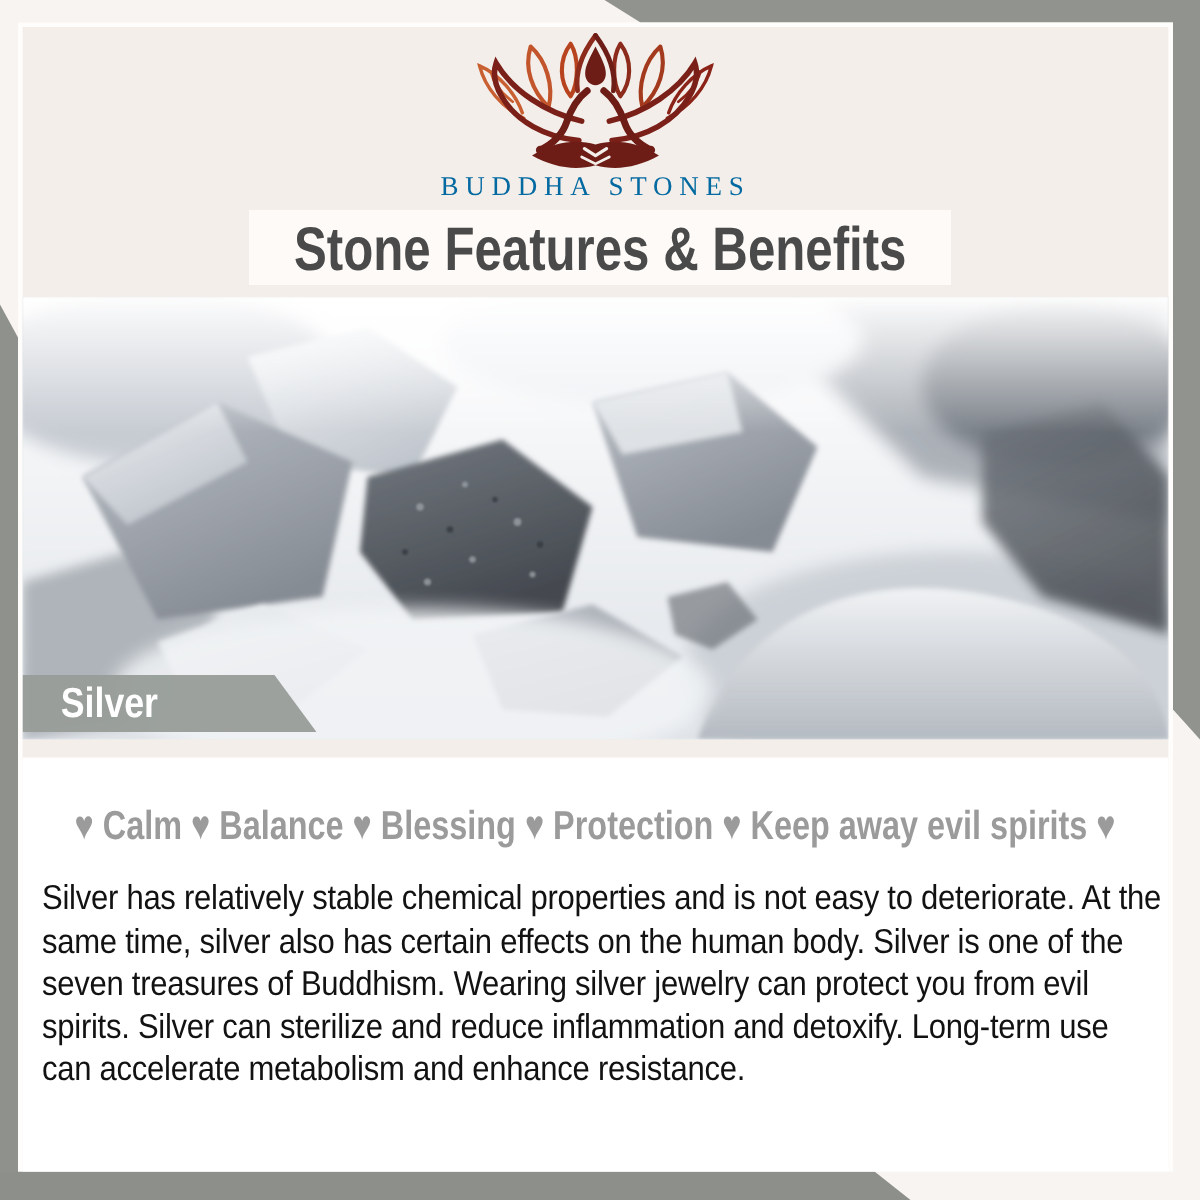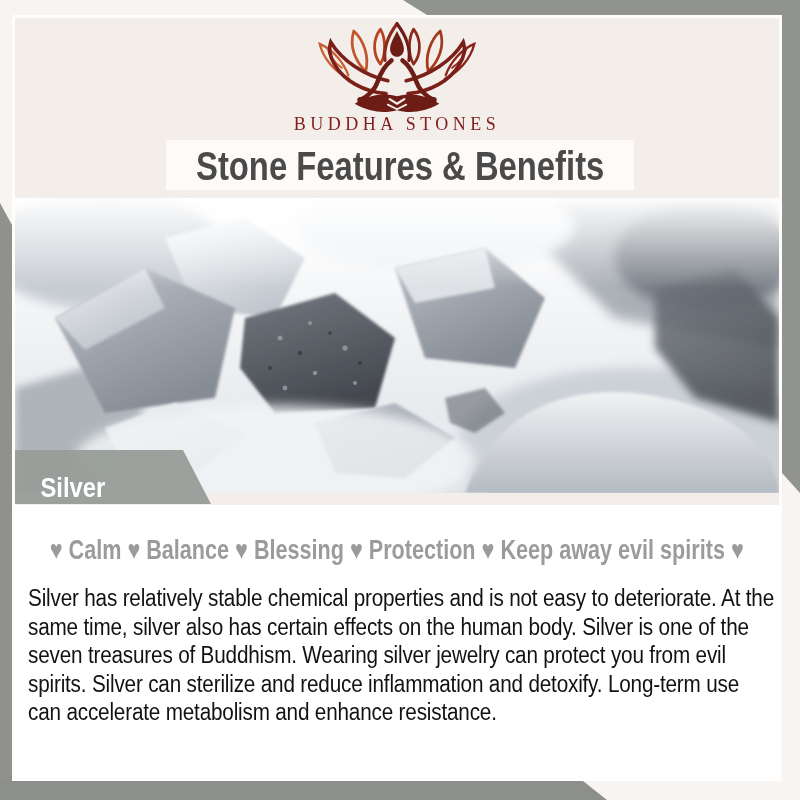--- a/index.html
+++ b/index.html
@@ -15,40 +15,40 @@
   .ribbons{position:absolute; left:0; top:0; width:800px; height:800px; pointer-events:none;}
   .frame{
     position:absolute; left:12px; top:15px; width:770px; height:766px;
     border:3px solid #fffdfc; box-sizing:border-box;
   }
   .logo-block{position:absolute; left:15px; top:20px; width:764px; height:120px; text-align:center;}
   .lotus{display:block; margin:0 auto;}
   .brand-name{
     margin-top:2px;
     font-family:"Liberation Serif", serif;
-    font-size:18px; letter-spacing:4.5px; color:#7f1d1d; font-weight:500;
+    font-size:18px; letter-spacing:4.5px; color:#0369a1; font-weight:500;
   }
   .header-box{
     position:absolute; left:166px; top:140px; width:468px; height:50px;
     background:#fdfaf8; display:flex; align-items:flex-end; justify-content:center;
   }
   .header-title{
     font-size:41px; font-weight:bold; color:#4a4a4a; white-space:nowrap;
     transform:scaleX(0.8); transform-origin:center center; letter-spacing:0px;
   }
   .photo{
     position:absolute; left:15px; top:198px; width:764px; height:295px;
     overflow:hidden; background:#e9edf0;
   }
   .photo svg{display:block; filter:blur(0.6px);}
   .silver-banner{
-    position:absolute; left:15px; top:450px; width:196px; height:54px;
+    position:absolute; left:15px; top:450px; width:196px; height:38px;
     background:rgba(152,157,153,0.96);
     clip-path:polygon(0 0, 85.7% 0, 100% 100%, 0 100%);
-    display:flex; align-items:flex-end;
+    display:flex; align-items:center;
   }
   .silver-label{
     padding-left:30px; font-size:28px; font-weight:bold; color:#ffffff;
     transform:scaleX(0.85); transform-origin:left center; white-space:nowrap;
   }
   .content-card{
     position:absolute; left:15px; top:505px; width:764px; height:276px;
     background:#ffffff;
   }
   .benefits-row{

